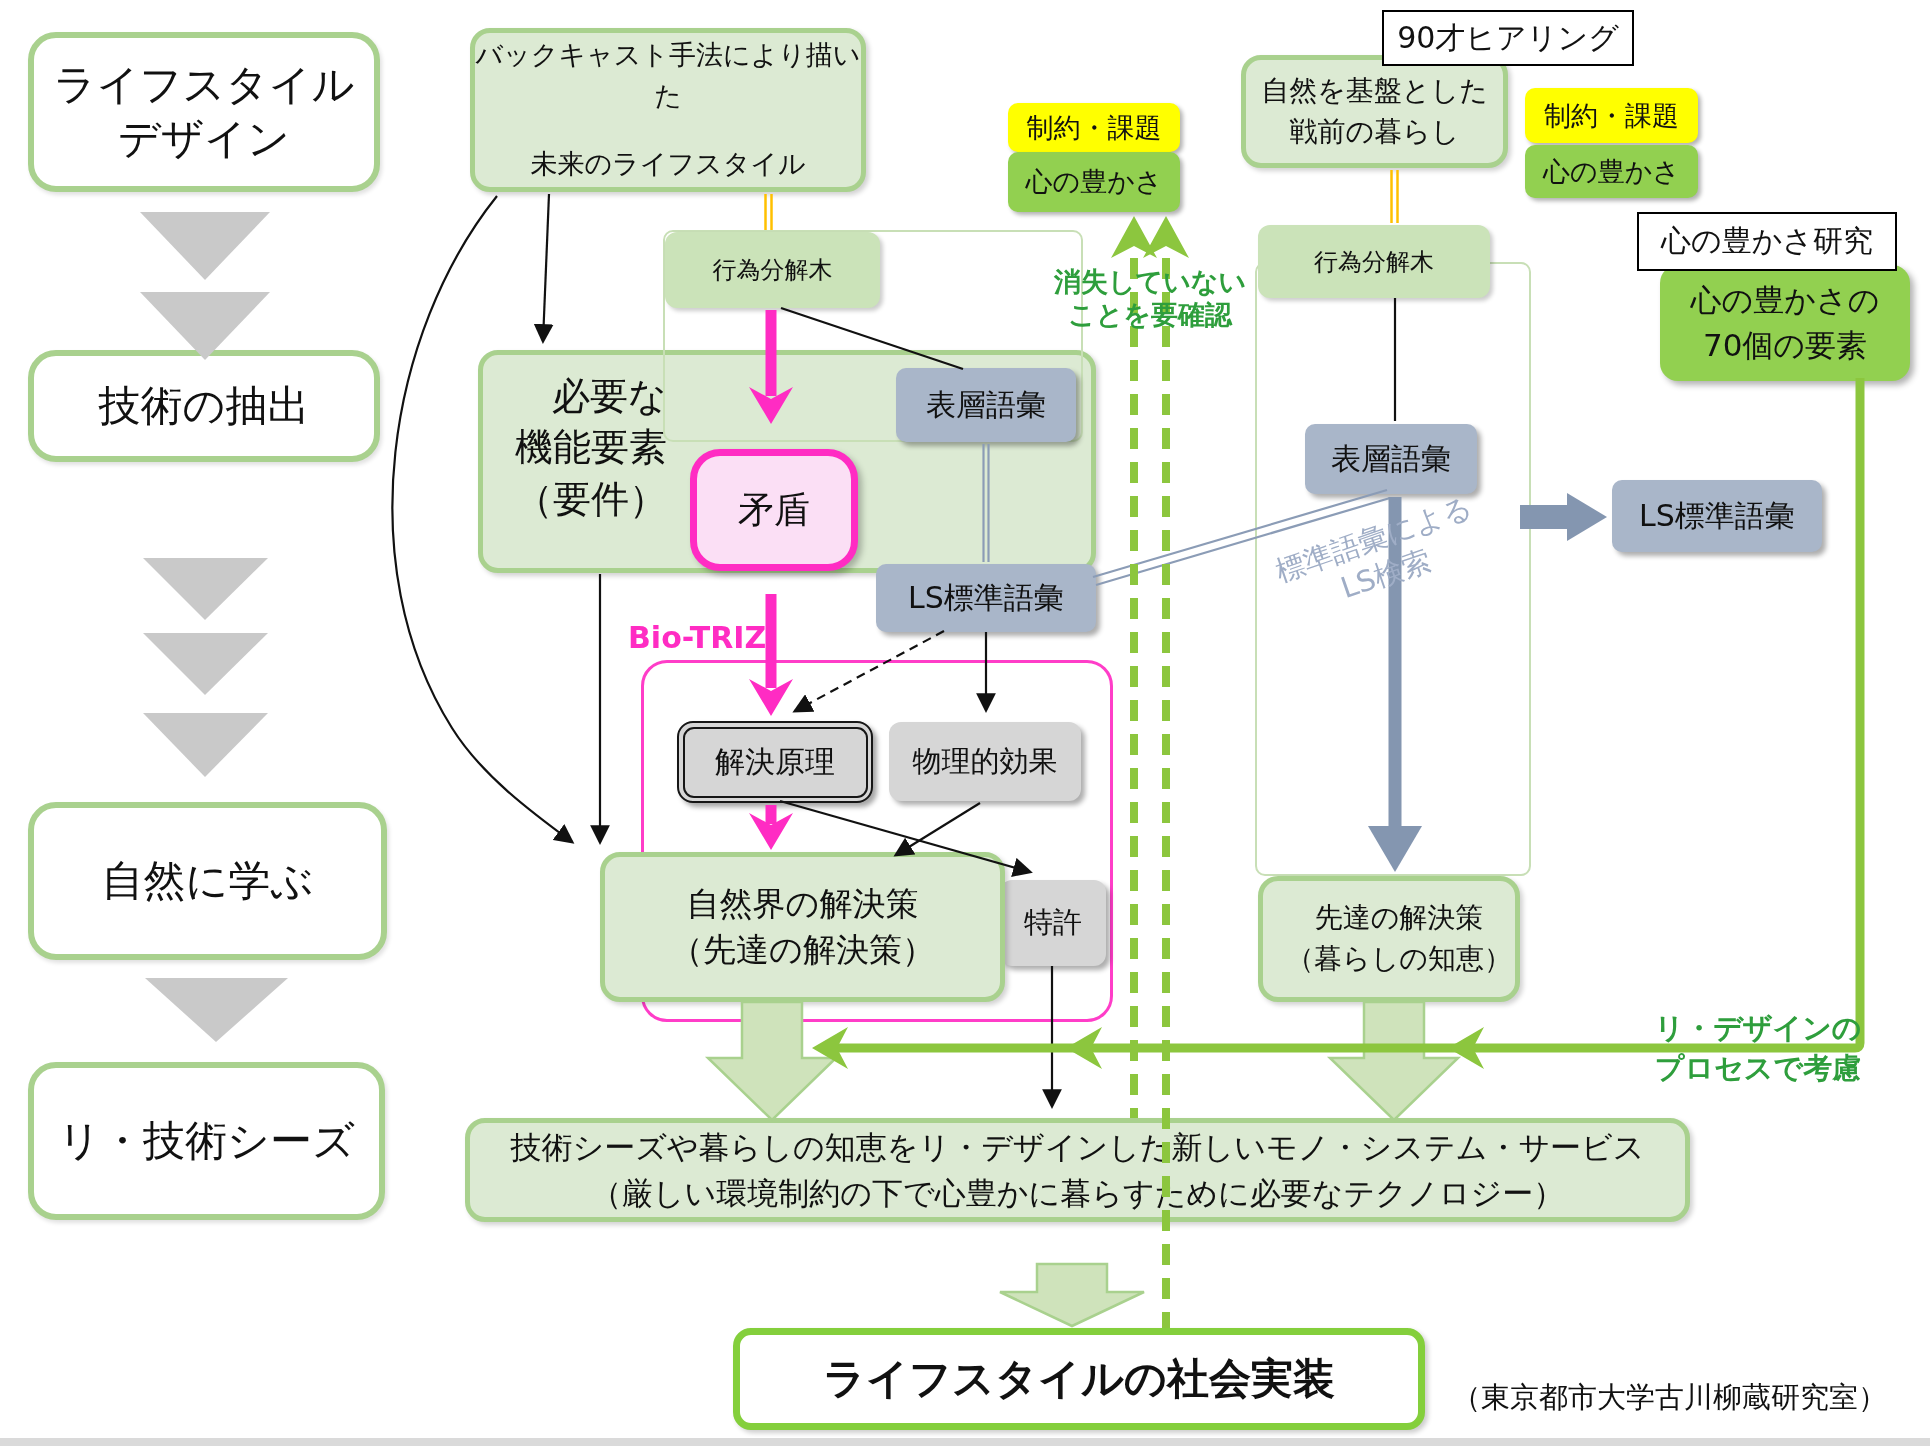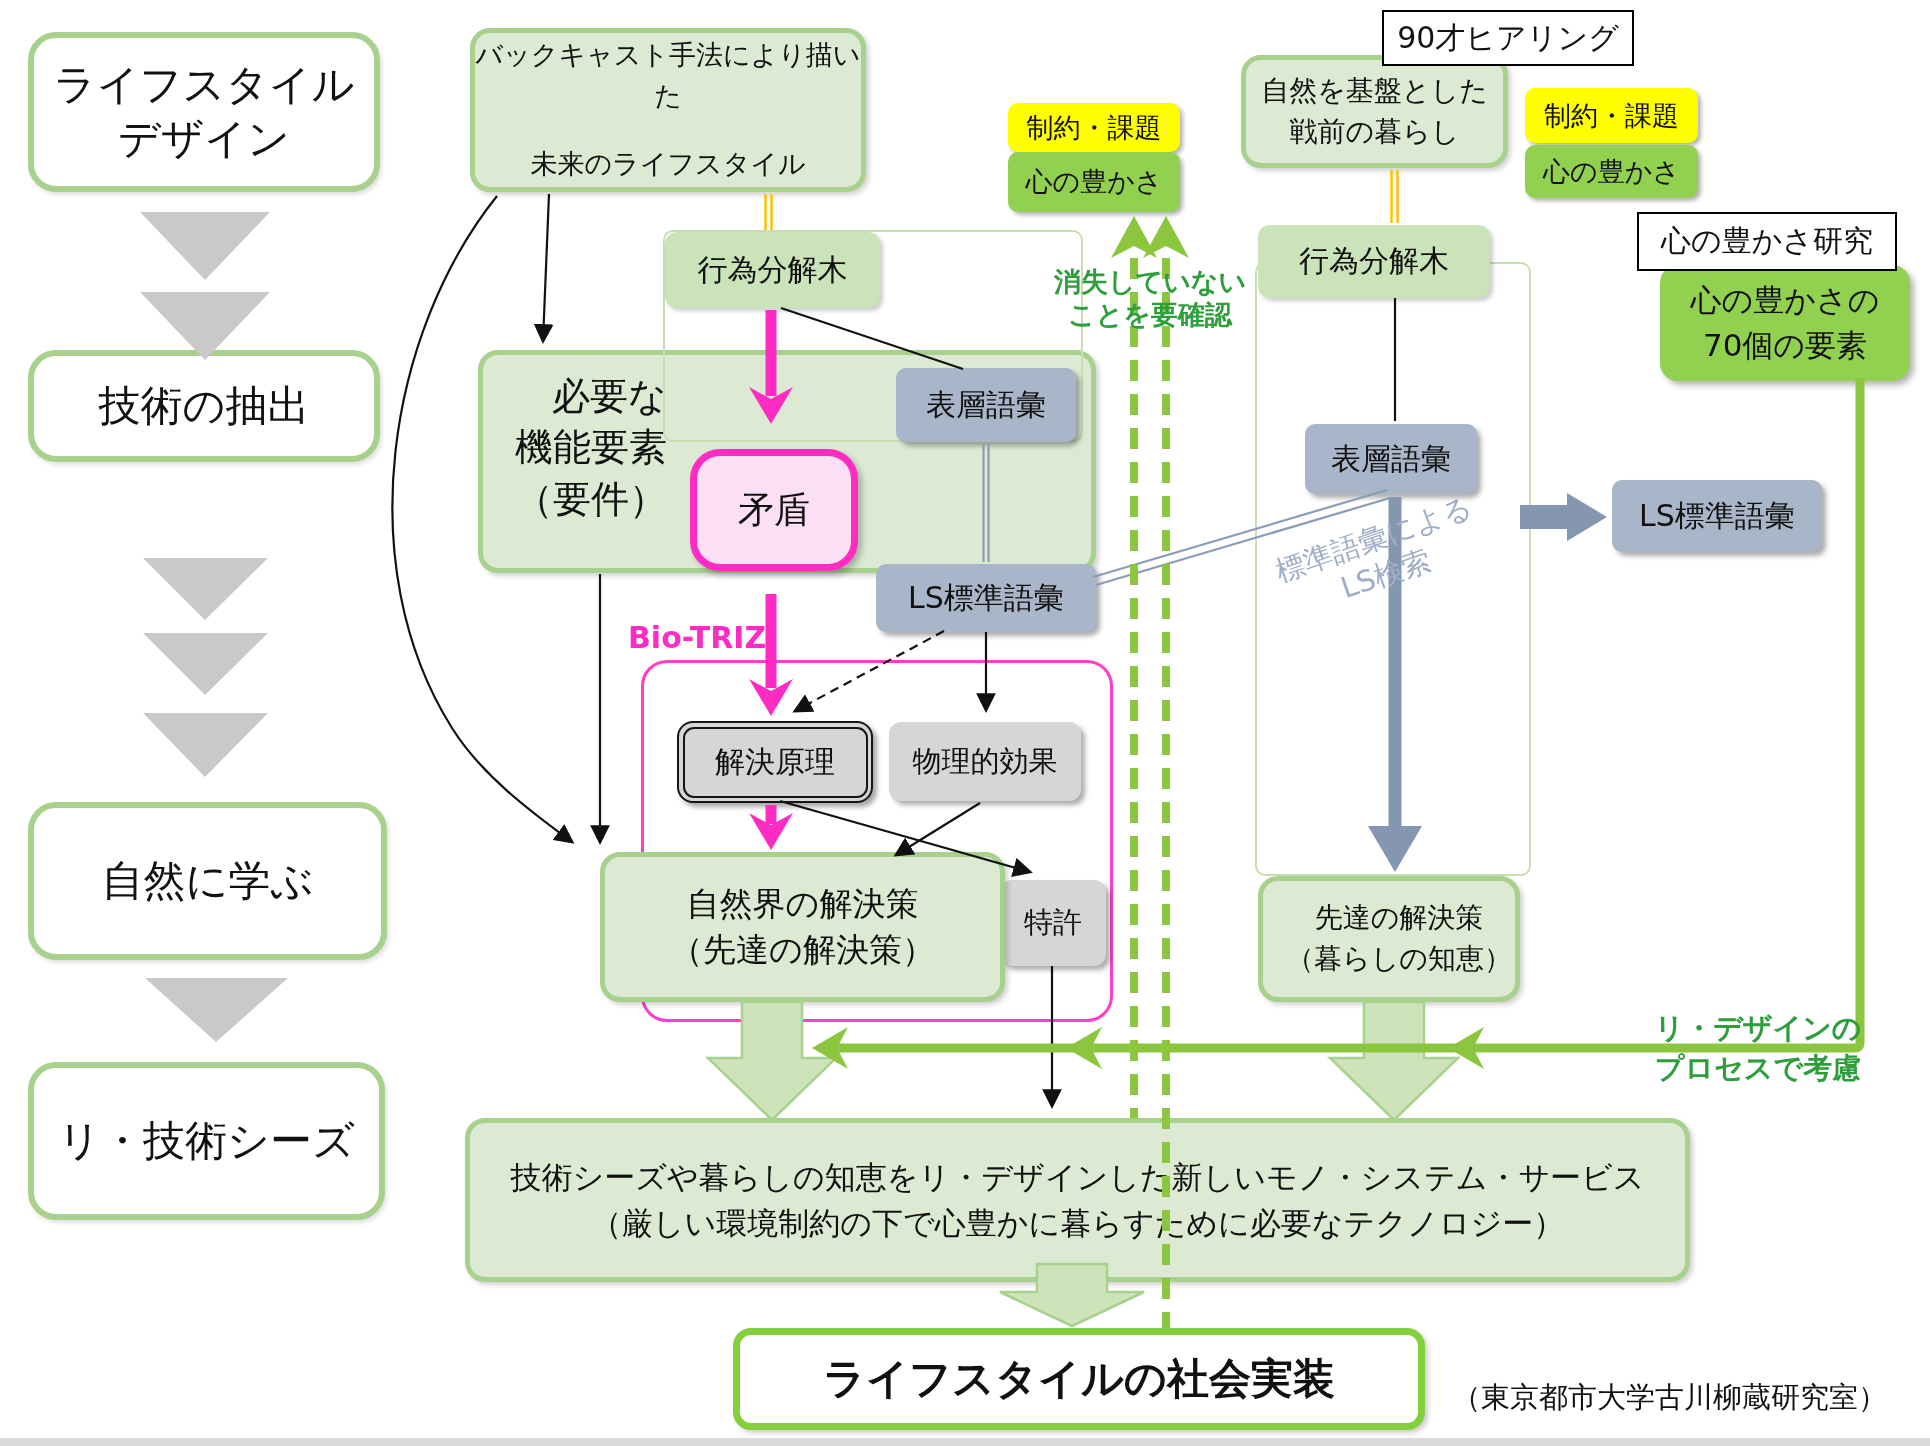--- a/index.html
+++ b/index.html
@@ -9,21 +9,21 @@
   }
   .canvas{position:absolute;inset:0;outline:1px solid #c9c9c9;}
   .abs{position:absolute;box-sizing:border-box;}
   .ctr{display:flex;flex-direction:column;align-items:center;justify-content:center;text-align:center;}
   
   .sbox{background:#fff;border:6px solid #a9d18e;border-radius:28px;font-size:42px;line-height:1.28;box-shadow:2px 3px 4px rgba(0,0,0,.12);}
   .l2:empty{display:none;}
   
   .gbox{background:#dcead3;border:5px solid #a9d18e;border-radius:20px;box-shadow:3px 3px 5px rgba(0,0,0,.18);}
   
-  .midgreen{background:#cbe3b9;border-radius:12px;font-size:30px;box-shadow:3px 3px 4px rgba(0,0,0,.2);}
+  .midgreen{background:#cbe3b9;border-radius:12px;font-size:24px;box-shadow:3px 3px 4px rgba(0,0,0,.2);}
   
   .bluebox{background:#a9b6c9;border-radius:10px;font-size:30px;box-shadow:4px 4px 5px rgba(0,0,0,.32);}
   
   .graybox{background:#d6d6d6;border-radius:12px;font-size:29px;box-shadow:4px 4px 5px rgba(0,0,0,.32);}
   .graydouble{background:#d6d6d6;border:2.5px solid #161616;border-radius:16px;font-size:30px;box-shadow:4px 4px 5px rgba(0,0,0,.35);}
   .graydouble::before{content:"";position:absolute;inset:3.5px;border:2.2px solid #161616;border-radius:11px;}
   
   .ybox{background:#ffff00;border-radius:10px;font-size:27px;box-shadow:3px 3px 4px rgba(0,0,0,.3);}
   .brightbox{background:#92d050;border-radius:10px;font-size:27px;box-shadow:3px 3px 4px rgba(0,0,0,.3);}
   .bright70{background:#92d050;border-radius:18px;font-size:31px;line-height:1.45;box-shadow:4px 4px 6px rgba(0,0,0,.3);}
@@ -153,21 +153,21 @@
     <div>心の豊かさの</div>
     <div>70個の要素</div>
   </div>
   <div class="abs labelbox ctr" style="left:1637px;top:212px;width:260px;height:59px;">
     <div>心の豊かさ研究</div>
   </div>
   <div class="abs labelbox ctr" style="left:1382px;top:10px;width:252px;height:56px;">
     <div>90才ヒアリング</div>
   </div>
 
-  <div class="abs gbox ctr result-text" style="left:465px;top:1118px;width:1225px;height:164px;">
+  <div class="abs gbox ctr result-text" style="left:465px;top:1118px;width:1225px;height:104px;">
     <div>技術シーズや暮らしの知恵をリ・デザインした新しいモノ・システム・サービス</div>
     <div>（厳しい環境制約の下で心豊かに暮らすために必要なテクノロジー）</div>
   </div>
   <div class="abs implbox ctr" style="left:733px;top:1328px;width:692px;height:102px;">
     <div>ライフスタイルの社会実装</div>
   </div>
   <div class="abs credit" style="left:1452px;top:1378px;">（東京都市大学古川柳蔵研究室）</div>
 
   <div class="abs bottom-strip" style="left:0;top:1438px;width:1930px;height:8px;"></div>
 

